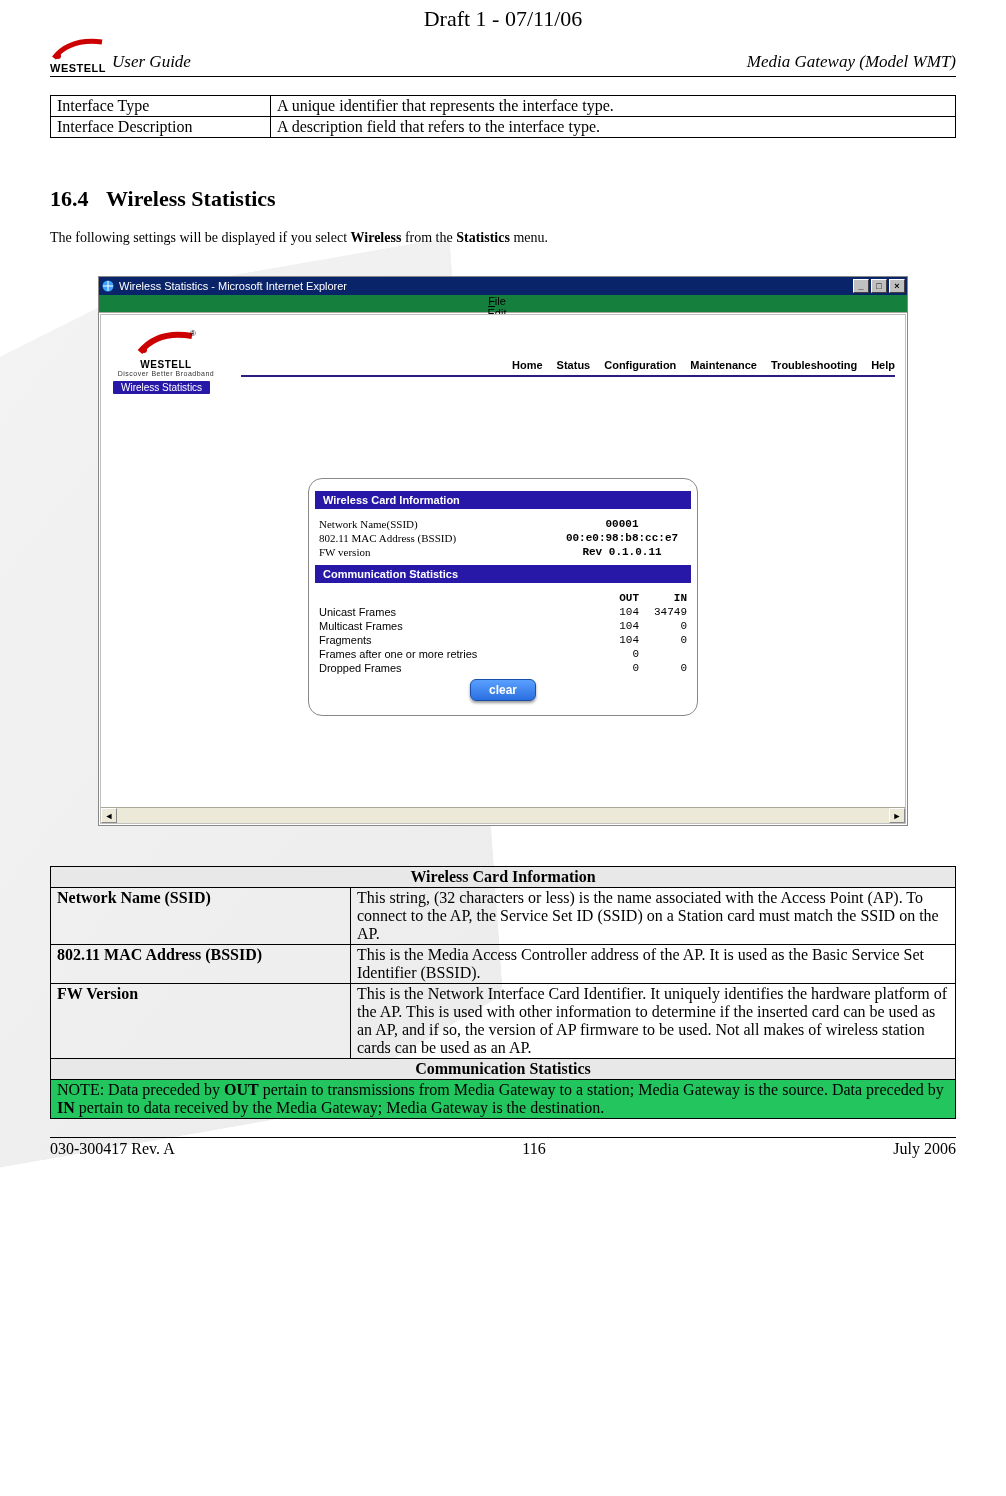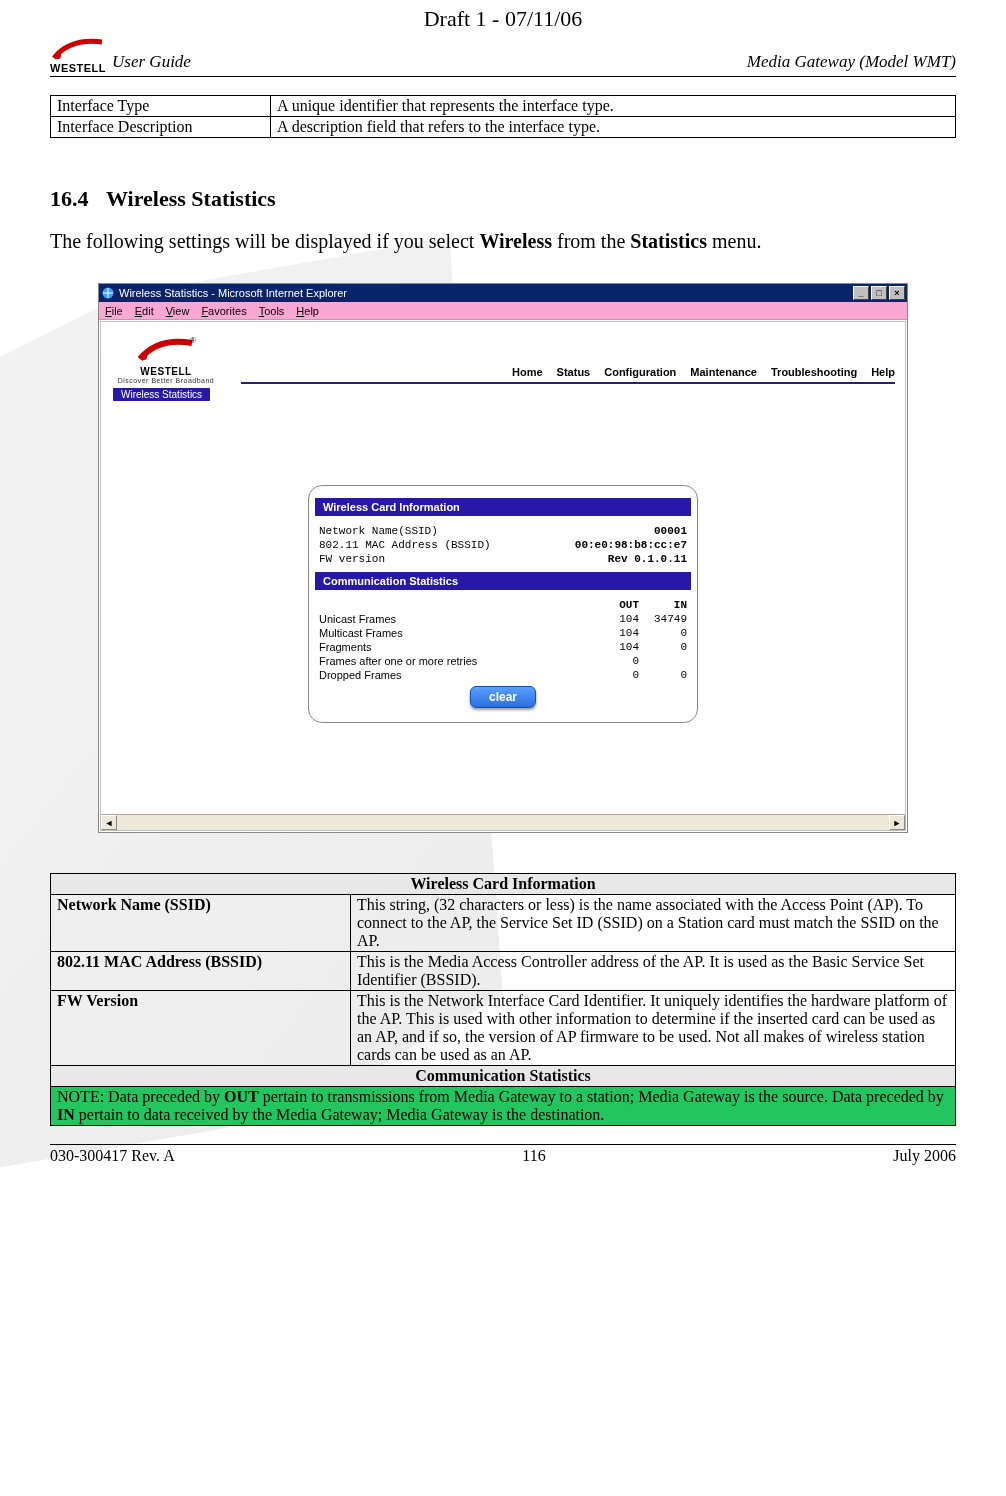--- a/index.html
+++ b/index.html
@@ -96,21 +96,21 @@
   }
 
   h2.section {
     font-size: 22px;
     font-weight: bold;
     margin-top: 48px;
     margin-bottom: 18px;
   }
   .section .num { display: inline-block; width: 56px; }
 
-  .intro { font-size: 20px; margin-bottom: 30px; }
+  .intro { font-size: 14px; margin-bottom: 30px; }
 
   
   .screenshot {
     width: 810px;
     height: 550px;
     margin: 0 auto 40px auto;
     border: 1px solid #888;
     background: #fff;
     font-family: Tahoma, Arial, sans-serif;
     font-size: 11px;
@@ -141,26 +141,27 @@
     border-right-color: #404040;
     margin-left: 2px;
     display:inline-flex; align-items:center; justify-content:center;
     color:#000;
     font-size:9px;
     font-weight:bold;
     font-family: Arial;
   }
   .ss-menubar {
     height: 18px;
-    background: #f9a8d4;
+    background: #15803d;
     display: flex;
     align-items: center;
     padding: 0 6px;
     border-bottom: 1px solid #aca899;
     font-size: 11px;
+    flex-direction: column;
   }
   .ss-menubar span { margin-right: 12px; }
   .ss-menubar span u { text-decoration: underline; }
   .ss-body {
     flex: 1;
     display: flex;
     flex-direction: column;
     background: #fff;
     border: 1px solid #c0c0c0;
     margin: 1px;
@@ -223,22 +224,22 @@
     font-weight: bold;
     padding: 3px 8px;
     margin: 6px -4px 8px -4px;
   }
   .ss-panel .row2 {
     display: flex;
     font-size: 11px;
     padding: 1px 0;
     font-family: "Courier New", monospace;
   }
-  .ss-panel .row2 .lbl { flex: 1; font-family: Liberation Mono, monospace;}
-  .ss-panel .row2 .val { width: 130px; text-align:right; font-weight:bold; font-family: "Courier New", monospace;}
+  .ss-panel .row2 .lbl { flex: 1; font-family: Liberation Serif, serif;}
+  .ss-panel .row2 .val { width: 130px; text-align:center; font-weight:bold; font-family: "Courier New", monospace;}
   .ss-panel .hdr3 {
     display:flex; font-size:11px; font-family: "Courier New", monospace;
     font-weight:bold; padding: 1px 0;
   }
   .ss-panel .hdr3 .lbl{flex:1}
   .ss-panel .hdr3 .c{width:48px; text-align:right;}
   .ss-panel .row3 {
     display:flex; font-size:11px; padding: 1px 0;
   }
   .ss-panel .row3 .lbl{flex:1; font-family: Tahoma, Arial, sans-serif;}

